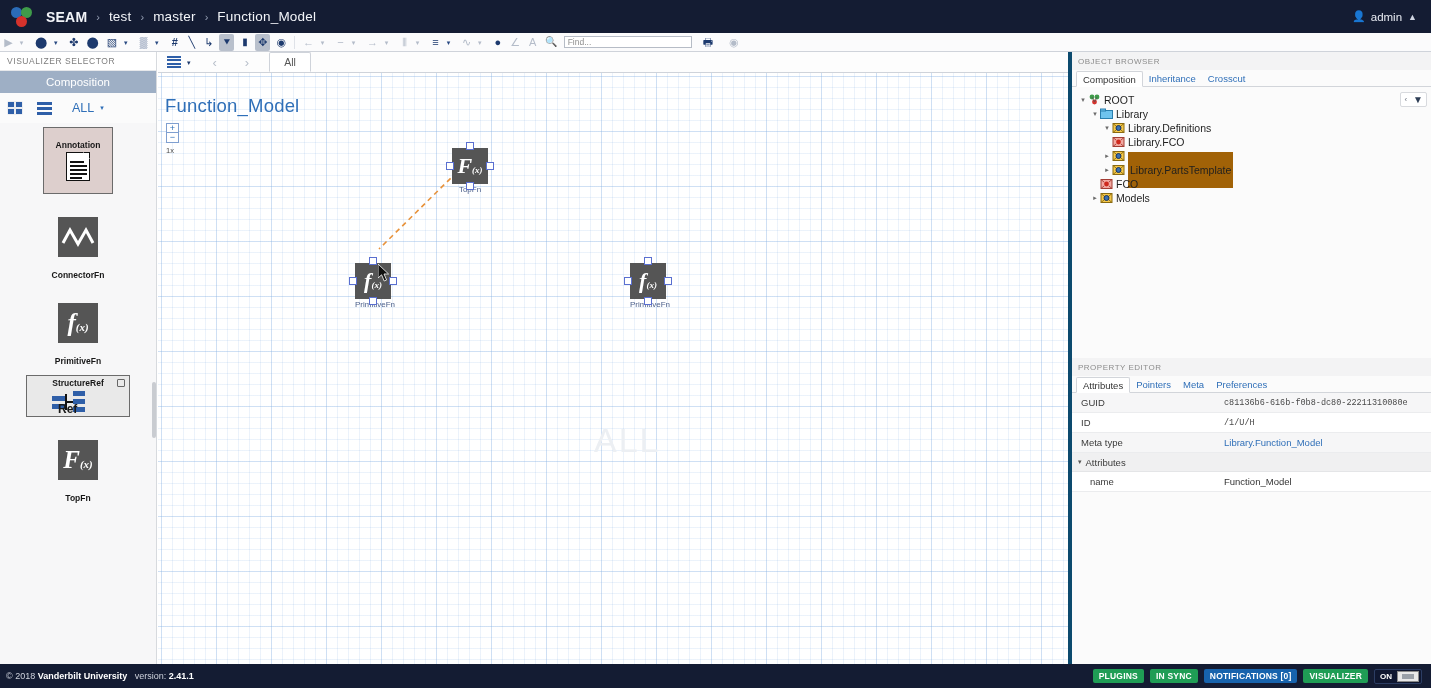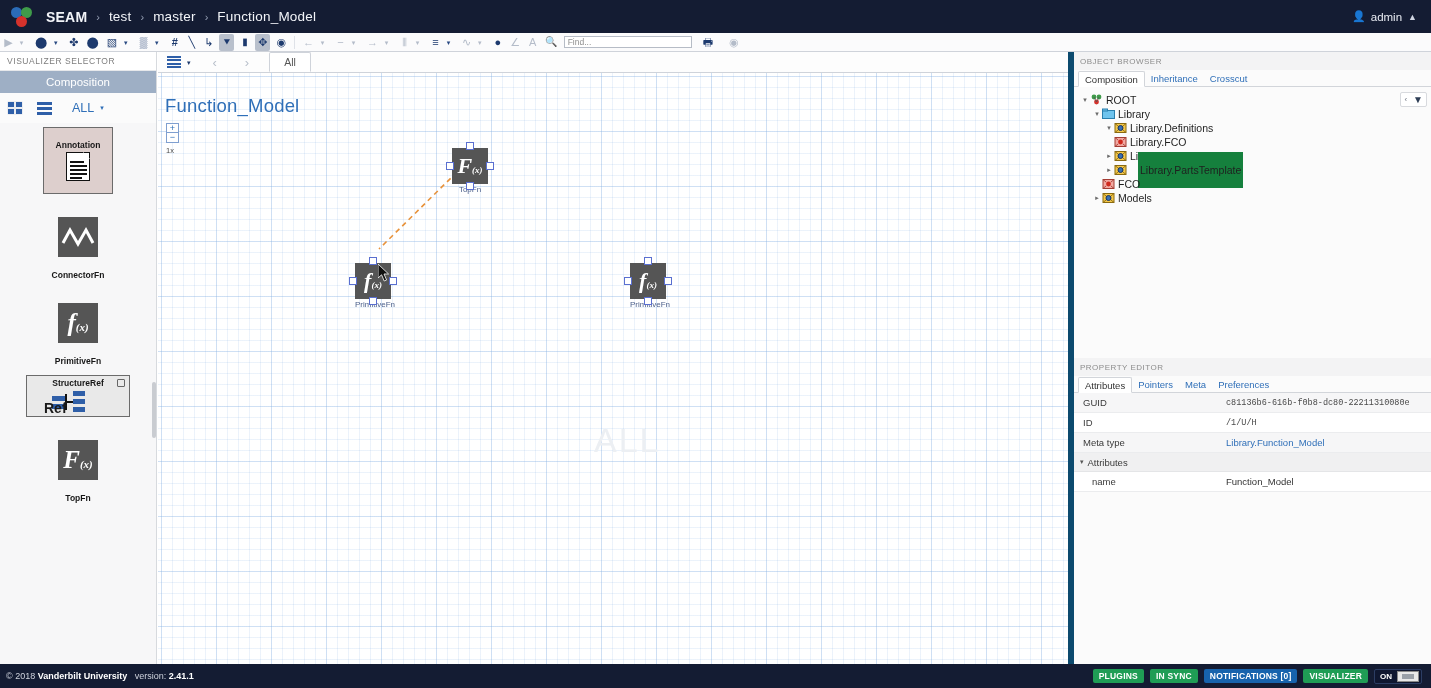--- a/index.html
+++ b/index.html
@@ -97,21 +97,21 @@
   .doc-ico i { position:absolute; left:3px; height:1.6px; background:#111; display:block; }
 
   .fx { color:#fff; font-family:"Liberation Serif", serif; font-style:italic; font-weight:bold; }
   .fx .big { font-size: 25px; }
   .fx .sub { font-size: 11px; }
 
   .wave svg { display:block; }
 
   .refbox { width: 88px; height: 24px; position:relative; display:flex; align-items:center; }
   .refbox .blk { position:absolute; background:#2f5fa8; }
-  .ref-text { position:absolute; left:10px; bottom:-2px; font-size:14px; color:#1a1a1a; font-weight:bold; }
+  .ref-text { position:absolute; left:24px; bottom:-2px; font-size:12px; color:#1a1a1a; font-weight:bold; }
   .corner {
     position:absolute; right:4px; top:3px; width:8px; height:8px;
     border:1px solid #666; border-radius:1px;
   }
   .splitter { position:absolute; left:152px; top:330px; width:4px; height:56px; background:#c9ccd1; border-radius:2px; }
 
   
   .canvaswrap { position: absolute; left: 158px; top: 52px; width: 910px; height: 612px; background:#fff; }
   .ctabs { height: 21px; display:flex; align-items:flex-end; border-bottom: 1px solid #cfd3da; background:#fdfdfd; }
   .ctab-ico { width:14px; height:12px; margin-left: 9px; margin-bottom:4px; display:flex; flex-direction:column; justify-content:space-between; }
@@ -146,32 +146,32 @@
     position:absolute; left: 436px; top: 348px; font-size: 34px; color:#eceff3;
     letter-spacing: 2px; font-family:"Liberation Sans", sans-serif;
   }
 
   .node { position:absolute; }
   .node .sq { width: 36px; height: 36px; }
   .node .lbl { text-align:center; font-size: 8px; color:#4b5f8a; margin-top: 1px; white-space:nowrap; }
   .port { position:absolute; width: 8px; height: 8px; background:#fff; border: 1.5px solid #5a6fd0; }
 
   
-  .rightpanel { position:absolute; left: 1068px; top: 52px; width: 363px; height: 612px; background:#fbfbfb; border-left:6px solid #0c4a6e; }
+  .rightpanel { position:absolute; left: 1068px; top: 52px; width: 363px; height: 612px; background:#fbfbfb; border-left:4px solid #0c4a6e; }
   .panel-title { height: 18px; font-size: 8px; color:#8c8c8c; letter-spacing:.5px; padding-left: 6px; display:flex; align-items:center; background:#f3f3f4; }
   .ptabs { height: 17px; display:flex; align-items:flex-end; border-bottom:1px solid #d2d5da; background:#fbfbfb; }
   .ptab { font-size: 9.5px; padding: 0 6px; height: 16px; display:flex; align-items:center; color:#2f6fb8; cursor:pointer; }
   .ptab.active { color:#333; background:#fff; border:1px solid #d2d5da; border-bottom:1px solid #fff; margin-bottom:-1px; border-radius:2px 2px 0 0; }
   .ptab:first-child { margin-left: 4px; }
 
   .tree { padding: 6px 0 0 6px; font-size: 10.5px; color:#1f1f1f; position:relative; }
   .trow { display:flex; align-items:center; height: 14px; white-space:nowrap; }
   .twist { width: 10px; font-size: 7px; color:#6b6b6b; text-align:center; }
   .tico { width: 13px; height: 12px; margin-right: 3px; display:flex; align-items:center; justify-content:center; }
-  .tlabel.sel { background:#15803d; padding: 12px 2px; margin-left: 8px; }
+  .tlabel.sel { background:#a16207; padding: 12px 2px; }
   .treebtns { position:absolute; right: 4px; top: 5px; display:flex; align-items:center; border:1px solid #d8dade; background:#fff; height:15px; border-radius:2px; }
   .treebtns span { font-size: 8px; color:#6e7681; padding: 0 3px; }
 
   .pe { position:absolute; left:0; top: 306px; width: 363px; }
   .prow { display:flex; height: 20px; align-items:center; font-size: 9.5px; border-bottom:1px solid #ebecee; }
   .prow:nth-child(odd) { background:#f6f6f7; }
   .prow:nth-child(even) { background:#fff; }
   .pkey { width: 152px; padding-left: 9px; color:#3a3a3a; }
   .pval { color:#4a4a4a; font-family:"Liberation Mono", monospace; font-size: 8.5px; }
   .pval.link { color:#2f6fb8; font-family:"Liberation Sans", sans-serif; font-size: 9.5px; }

